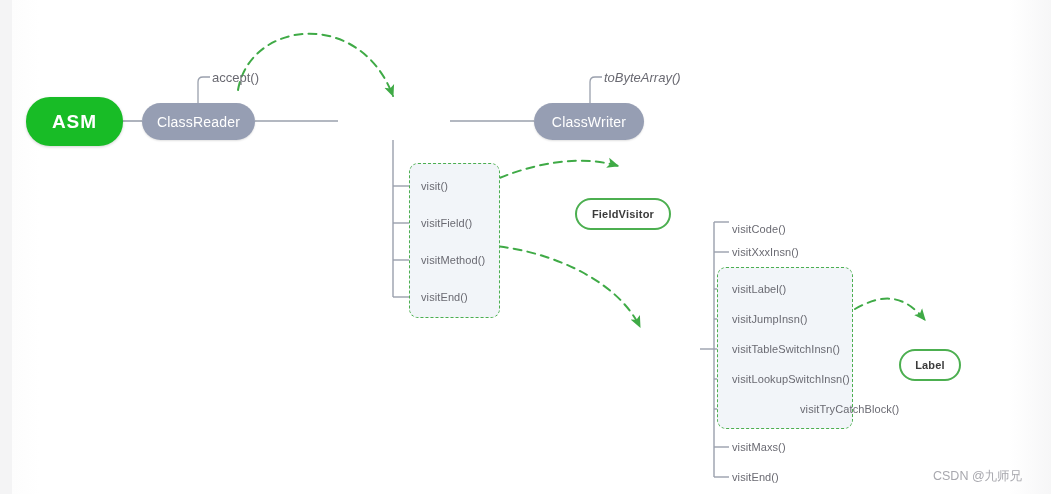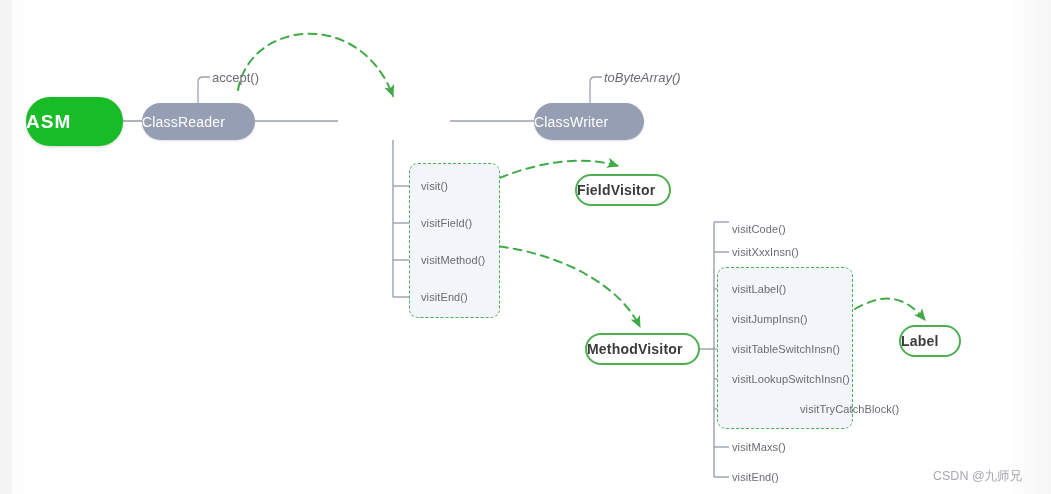--- a/index.html
+++ b/index.html
@@ -14,21 +14,21 @@
     width:1051px;height:494px;
     background:
       linear-gradient(to right,#f4f4f5 0px,#f4f4f5 12px,#fdfdfd 12px,#ffffff 40px,#ffffff 96%,#f6f6f7 100%);
     overflow:hidden;
   }
   #edges{position:absolute;left:0;top:0;width:1051px;height:494px;}
 
   
   .node{
     position:absolute;
-    display:flex;align-items:center;justify-content:flex-start;
+    display:flex;align-items:center;justify-content:center;
     box-sizing:border-box;
     white-space:nowrap;
     letter-spacing:.2px;
   }
   .node-asm{
     background:#18bc26;
     color:#ffffff;
     font-weight:bold;
     font-size:19px;
     border-radius:24px;
@@ -40,23 +40,24 @@
     color:#ffffff;
     font-weight:normal;
     font-size:14px;
     border-radius:19px;
     box-shadow:0 1px 2px rgba(0,0,0,.12);
   }
   .node-green{
     background:#ffffff;
     color:#3b3b3b;
     font-weight:bold;
-    font-size:14px;
+    font-size:11px;
     border:2px solid #4caf50;
     border-radius:19px;
+    margin-top:24px;
   }
   .leaf{
     position:absolute;
     color:#6a6a72;
     font-size:11px;
     white-space:nowrap;
     letter-spacing:.1px;
   }
   .callout{
     position:absolute;
@@ -149,23 +150,20 @@
 
 
   <div class="node node-gray" style="left:534px;top:103px;width:110px;height:37px;">
     <span>ClassWriter</span>
   </div>
 
   <div class="node node-green" style="left:575px;top:174px;width:96px;height:32px;">
     <span>FieldVisitor</span>
   </div>
 
-  <div class="node node-green" style="left:585px;top:333px;width:115px;height:32px;">
-    <span>MethodVisitor</span>
-  </div>
 
   <div class="node node-green" style="left:899px;top:325px;width:62px;height:32px;">
     <span>Label</span>
   </div>
 
   <div class="callout" style="left:212px;top:70px;">accept()</div>
   <div class="callout" style="left:604px;top:70px;font-style:italic;">toByteArray()</div>
 
   <div class="leaf" style="left:421px;top:180px;">visit()</div>
   <div class="leaf" style="left:421px;top:217px;">visitField()</div>

